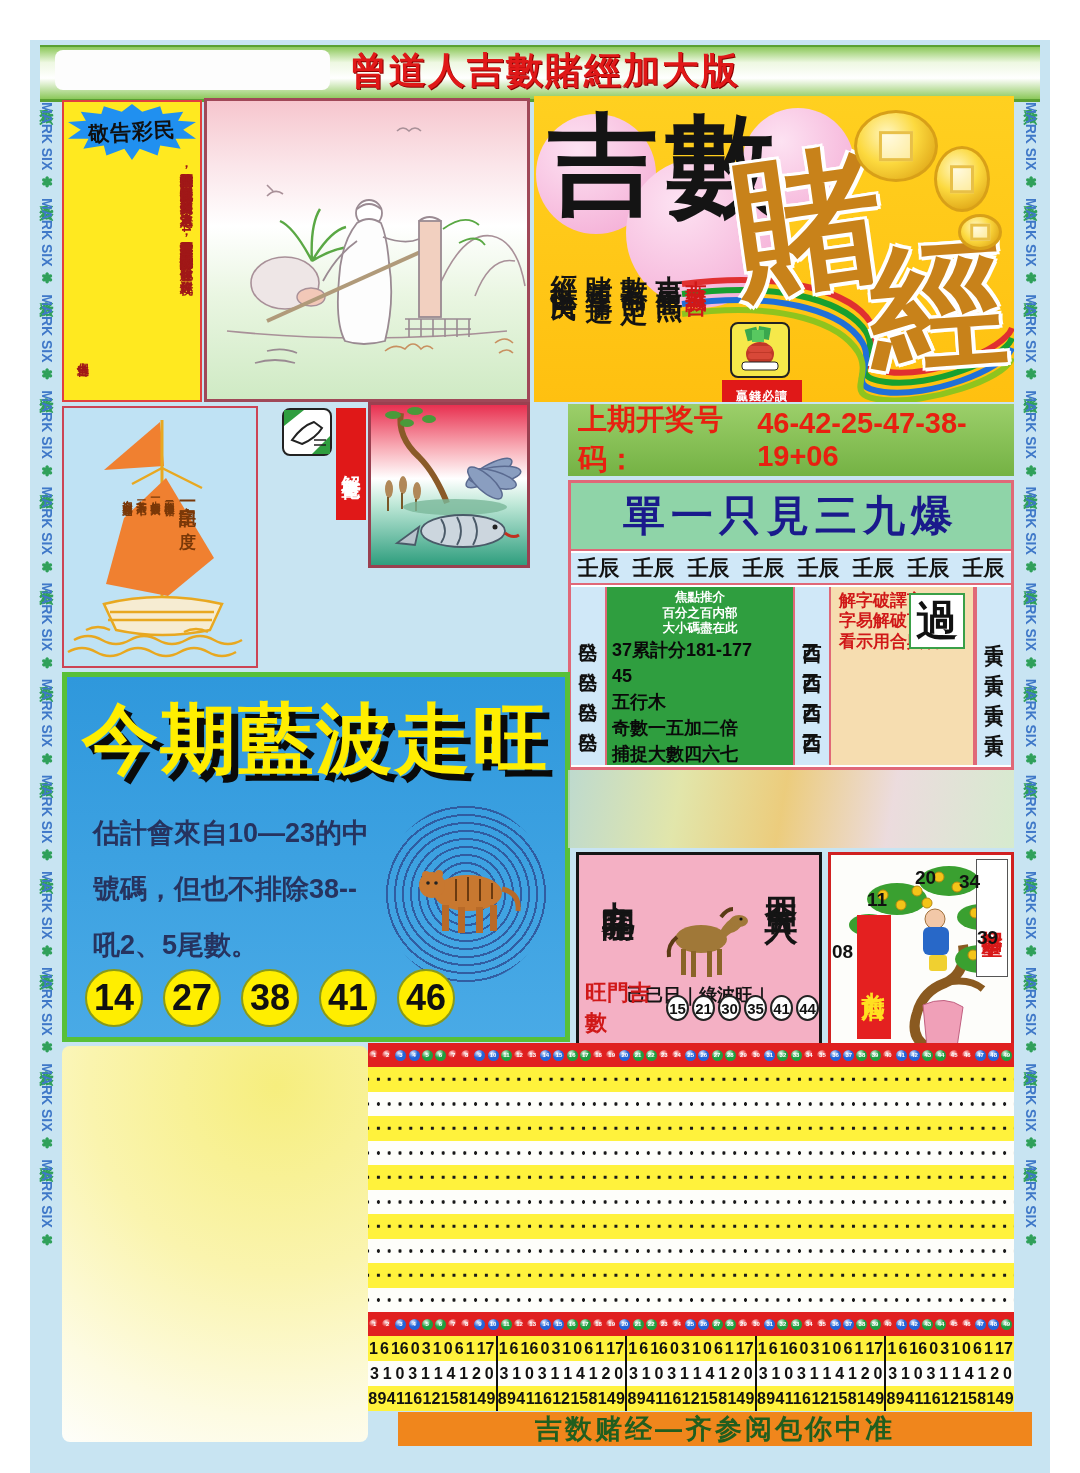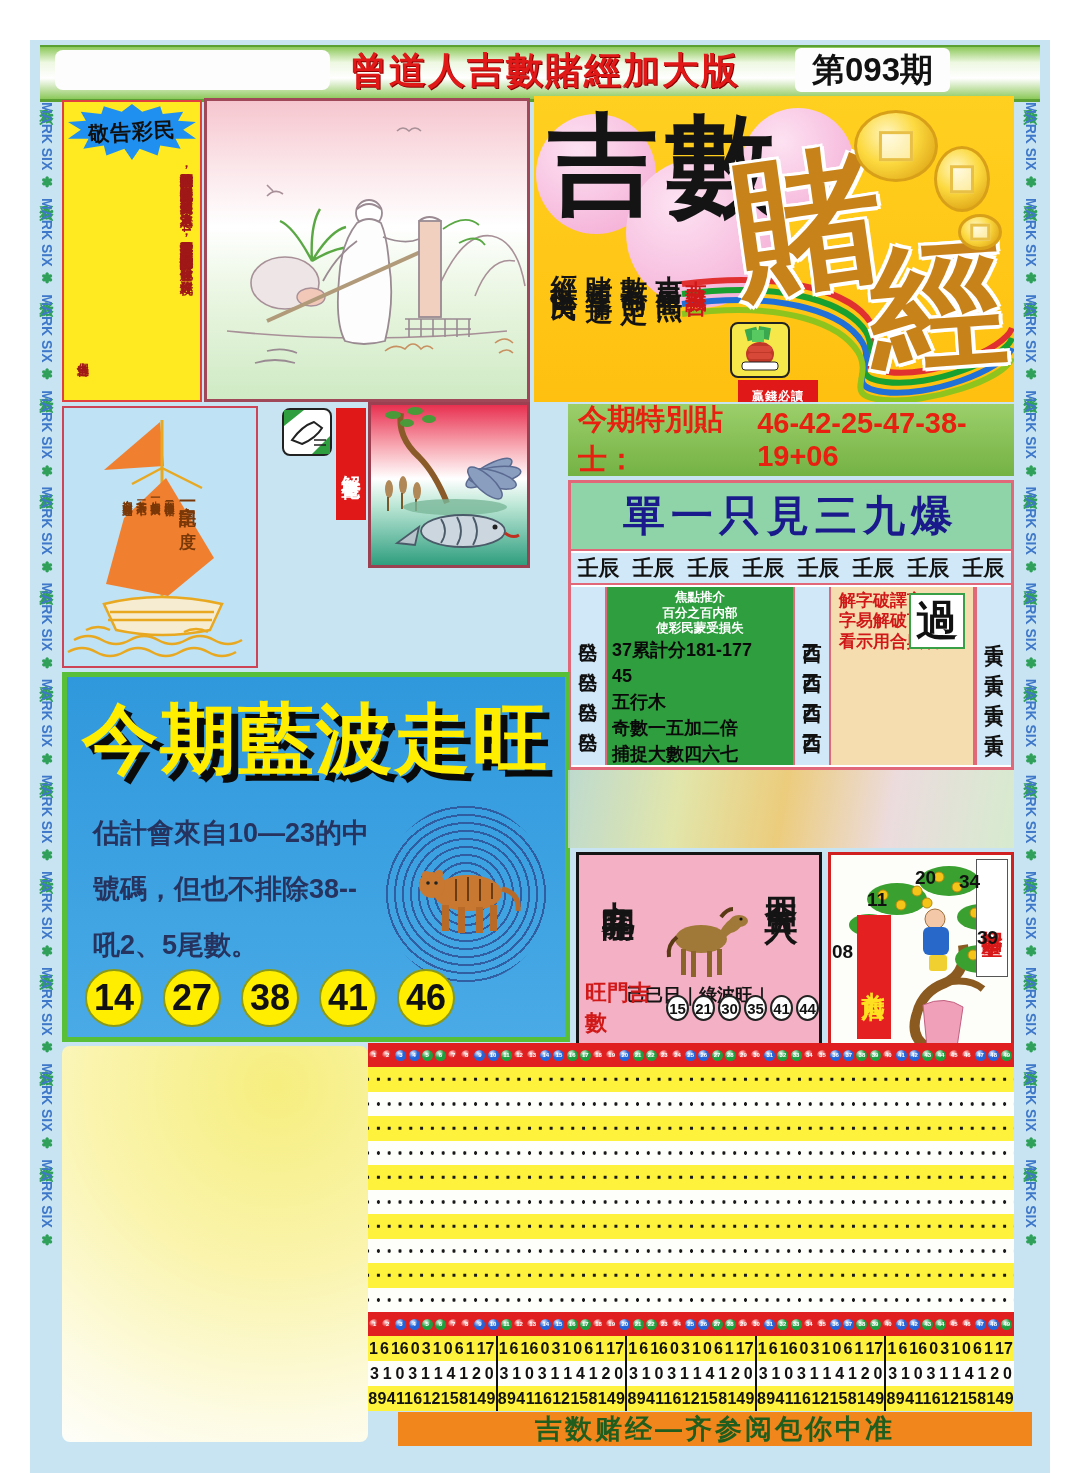--- a/index.html
+++ b/index.html
@@ -58,21 +58,21 @@
     text-shadow:-3px -3px 0 #fff,3px -3px 0 #fff,-3px 3px 0 #fff,3px 3px 0 #fff,0 4px 0 #fff,4px 0 0 #fff;}
   #promo-du{left:200px;top:28px;font-size:148px;transform:rotate(-8deg);}
   #promo-jing{left:336px;top:118px;font-size:136px;transform:rotate(-4deg);}
   .slogan-col{position:absolute;top:158px;height:142px;writing-mode:vertical-rl;text-orientation:upright;
     font-size:27px;font-weight:900;color:#141414;letter-spacing:7px;font-family:"DejaVu Serif",serif;}
   #promo-motto{left:148px;top:168px;height:126px;writing-mode:vertical-rl;text-orientation:upright;
     font-size:21px;font-weight:900;color:#d01818;letter-spacing:5px;}
   #fist-box{left:196px;top:226px;width:60px;height:56px;background:#f6e84a;border:2px solid #222;
     border-radius:8px;box-sizing:border-box;}
   #promo-badge{left:188px;top:284px;width:80px;height:32px;background:#e01818;color:#fff;
-    font-size:12px;font-weight:bold;display:flex;align-items:center;justify-content:center;letter-spacing:1px;margin-left:16px;}
+    font-size:12px;font-weight:bold;display:flex;align-items:center;justify-content:center;letter-spacing:1px;}
   .coin{border-radius:50%;background:radial-gradient(circle at 38% 32%,#fff6c0,#fcd93e 45%,#e0a818 85%);
     border:3px solid #d8a018;box-sizing:border-box;}
   #coin1{left:320px;top:14px;width:84px;height:72px;}
   #coin2{left:400px;top:50px;width:56px;height:66px;}
   #coin3{left:424px;top:118px;width:44px;height:36px;}
   .coin .hole{position:absolute;left:50%;top:50%;transform:translate(-50%,-50%);width:36%;height:36%;
     border:3px solid #e8c048;background:rgba(255,255,255,.55);}
 
   
   #lastdraw{left:568px;top:404px;width:446px;height:72px;
@@ -206,21 +206,20 @@
 </head>
 <body>
 
 <div id="page">
 
   <div class="abs" id="main-bg"></div>
 
   <div class="abs" id="header-bar"></div>
   <div class="abs" id="header-pill"></div>
   <div class="abs" id="header-title">曾道人吉數賭經加大版</div>
-  <div class="abs" id="issue-pill">第093期</div>
 
   <div class="abs side-strip" id="side-left"><span class="side-cn">六合彩 </span><span class="side-en">MARK SIX </span><span class="side-fl">✽ </span><span class="side-cn">六合彩 </span><span class="side-en">MARK SIX </span><span class="side-fl">✽ </span><span class="side-cn">六合彩 </span><span class="side-en">MARK SIX </span><span class="side-fl">✽ </span><span class="side-cn">六合彩 </span><span class="side-en">MARK SIX </span><span class="side-fl">✽ </span><span class="side-cn">六合彩 </span><span class="side-en">MARK SIX </span><span class="side-fl">✽ </span><span class="side-cn">六合彩 </span><span class="side-en">MARK SIX </span><span class="side-fl">✽ </span><span class="side-cn">六合彩 </span><span class="side-en">MARK SIX </span><span class="side-fl">✽ </span><span class="side-cn">六合彩 </span><span class="side-en">MARK SIX </span><span class="side-fl">✽ </span><span class="side-cn">六合彩 </span><span class="side-en">MARK SIX </span><span class="side-fl">✽ </span><span class="side-cn">六合彩 </span><span class="side-en">MARK SIX </span><span class="side-fl">✽ </span><span class="side-cn">六合彩 </span><span class="side-en">MARK SIX </span><span class="side-fl">✽ </span><span class="side-cn">六合彩 </span><span class="side-en">MARK SIX </span><span class="side-fl">✽ </span></div>
   <div class="abs side-strip" id="side-right"><span class="side-cn">六合彩 </span><span class="side-en">MARK SIX </span><span class="side-fl">✽ </span><span class="side-cn">六合彩 </span><span class="side-en">MARK SIX </span><span class="side-fl">✽ </span><span class="side-cn">六合彩 </span><span class="side-en">MARK SIX </span><span class="side-fl">✽ </span><span class="side-cn">六合彩 </span><span class="side-en">MARK SIX </span><span class="side-fl">✽ </span><span class="side-cn">六合彩 </span><span class="side-en">MARK SIX </span><span class="side-fl">✽ </span><span class="side-cn">六合彩 </span><span class="side-en">MARK SIX </span><span class="side-fl">✽ </span><span class="side-cn">六合彩 </span><span class="side-en">MARK SIX </span><span class="side-fl">✽ </span><span class="side-cn">六合彩 </span><span class="side-en">MARK SIX </span><span class="side-fl">✽ </span><span class="side-cn">六合彩 </span><span class="side-en">MARK SIX </span><span class="side-fl">✽ </span><span class="side-cn">六合彩 </span><span class="side-en">MARK SIX </span><span class="side-fl">✽ </span><span class="side-cn">六合彩 </span><span class="side-en">MARK SIX </span><span class="side-fl">✽ </span><span class="side-cn">六合彩 </span><span class="side-en">MARK SIX </span><span class="side-fl">✽ </span></div>
 
   <div class="abs" id="notice">
     <div class="abs" id="notice-star">
       <span>敬告彩民</span>
     </div>
     <div class="abs" id="notice-body">本公司去年精制的吉數挂歷聲揚港澳及東南亞，但在大陸受不法之徒亂復制，使彩民蒙受損失，本道人決定2004年吉數挂歷在東南亞及港澳指定書局發書，彩民敬知吉數挂歷請向大陸各書報攤訂購大小《吉數賭經》祥情一齊参閲，包你發財，祝你好運!!</div>
     <div class="abs" id="notice-sign">曾道人倡</div>
@@ -299,21 +298,21 @@
       </div>
     <div class="abs coin" id="coin2">
         <span class="hole"></span>
       </div>
     <div class="abs coin" id="coin3">
         <span class="hole"></span>
       </div>
   </div>
 
   <div class="abs" id="lastdraw">
-    <span class="t">今期特別貼士：</span>
+    <span class="t">上期开奖号码：</span>
     <span class="t">46-42-25-47-38-19+06</span>
   </div>
 
   <div class="abs" id="pillars">
     <div class="abs" id="pillars-head">單一只見三九爆</div>
     <div class="abs" id="pillars-top">
         <span>壬辰</span>
         <span>壬辰</span>
         <span>壬辰</span>
         <span>壬辰</span>
@@ -323,21 +322,21 @@
         <span>壬辰</span>
       </div>
     <div class="abs" id="pillars-body">
       <div class="pillar-strip">
           <div class="v-text" id="pill-left">癸巳 癸巳 癸巳 癸巳</div>
         </div>
       <div id="green-box">
         <div id="green-intro">
             <div class="green-intro">焦點推介</div>
             <div class="green-intro">百分之百内部</div>
-            <div class="green-intro">使彩民蒙受損失</div>
+            <div class="green-intro">大小碼盡在此</div>
           </div>
         <div id="green-lines">
             <div class="green-line">37累計分181-177</div>
             <div class="green-line">45</div>
             <div class="green-line">五行木</div>
             <div class="green-line">奇數一五加二倍</div>
             <div class="green-line">捕捉大數四六七</div>
           </div>
       </div>
       <div class="pillar-strip">

